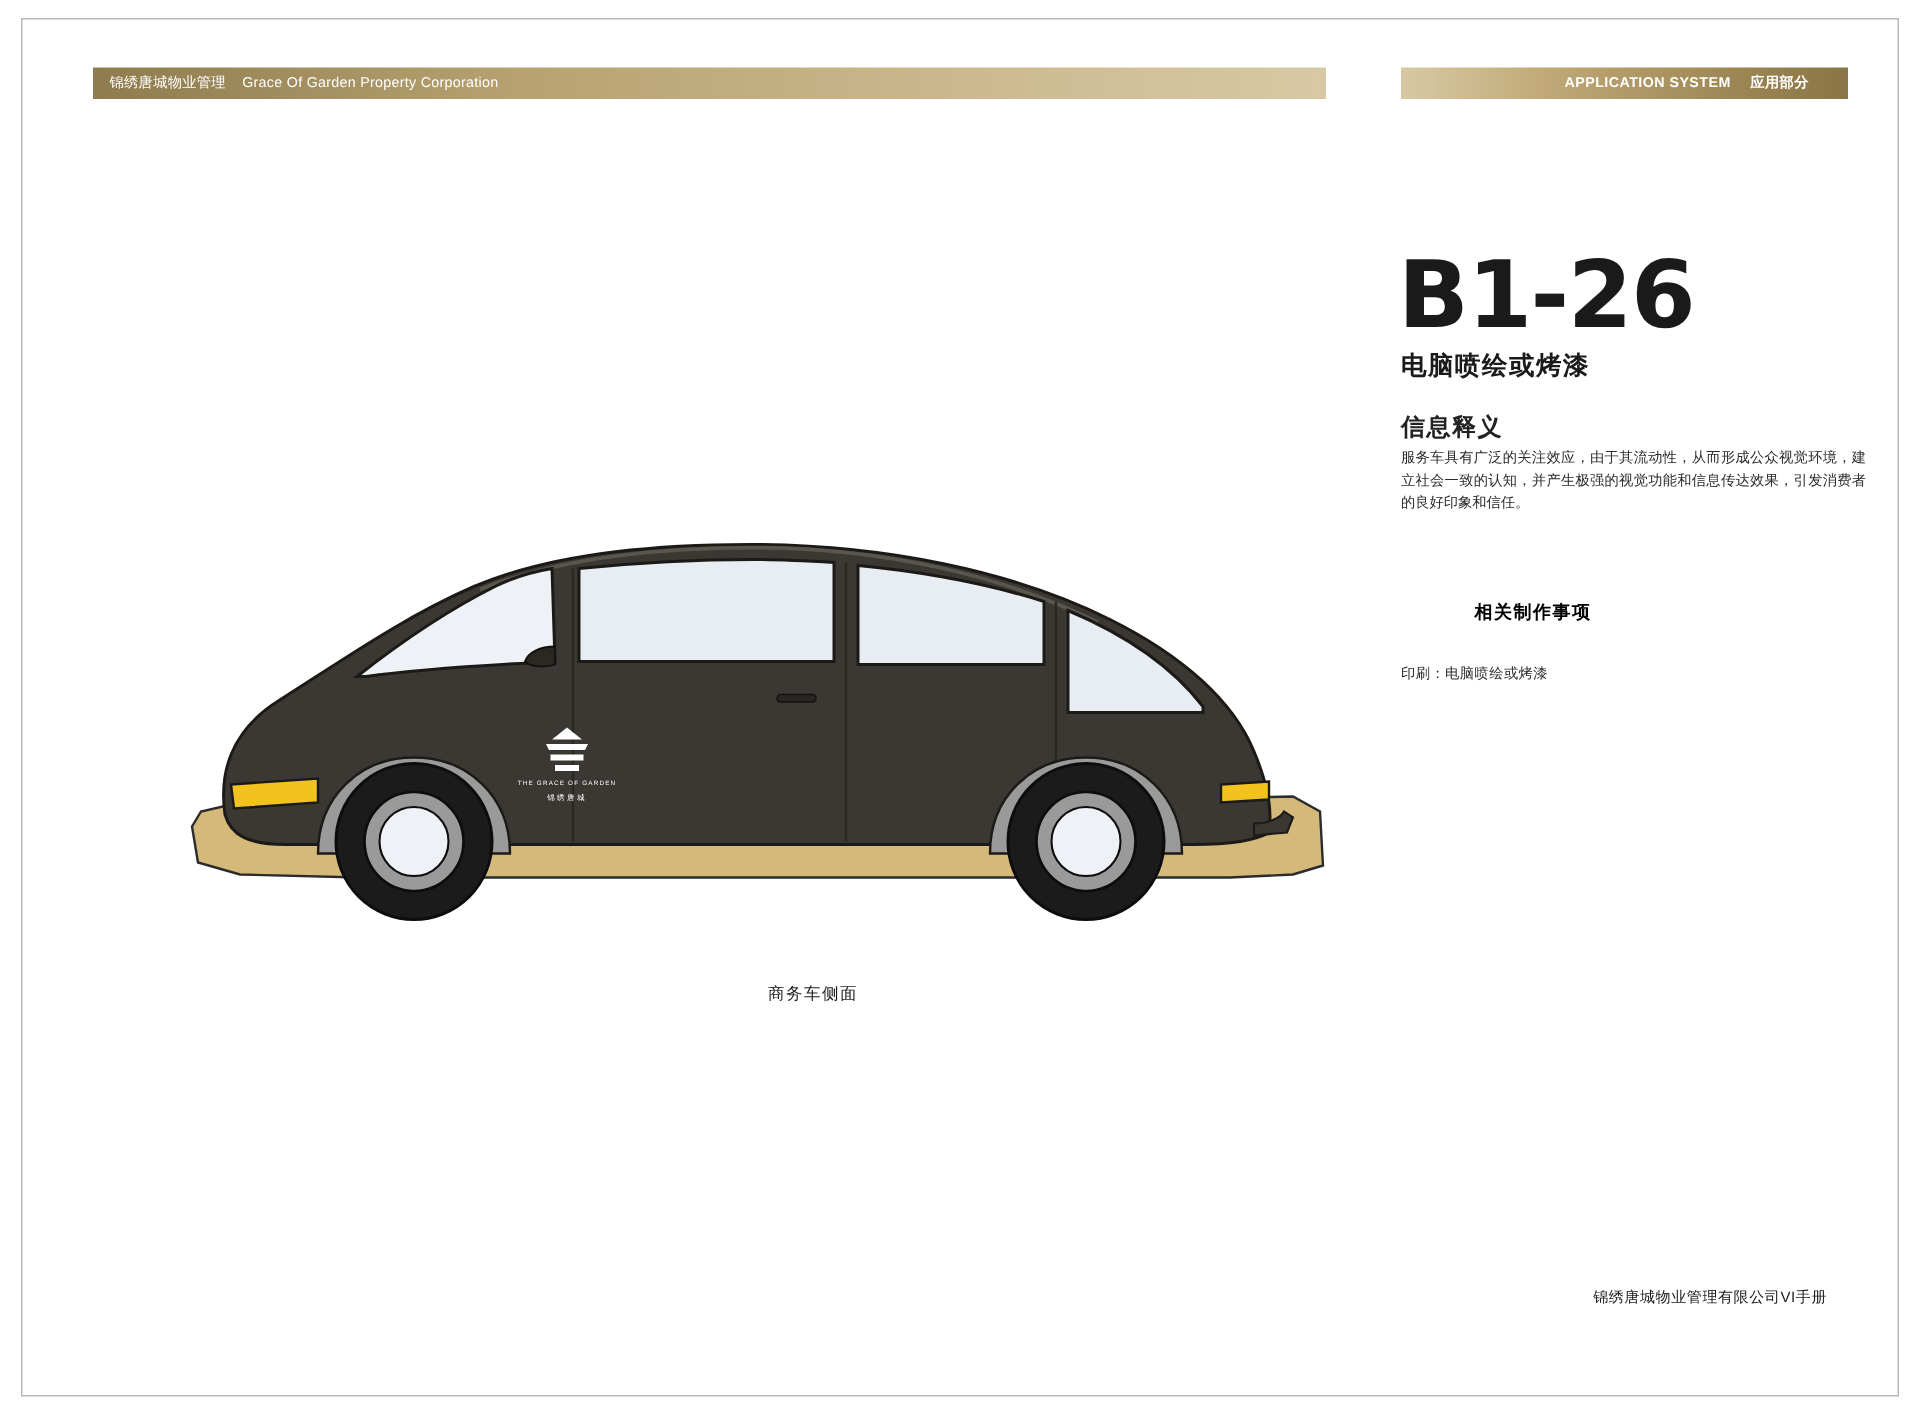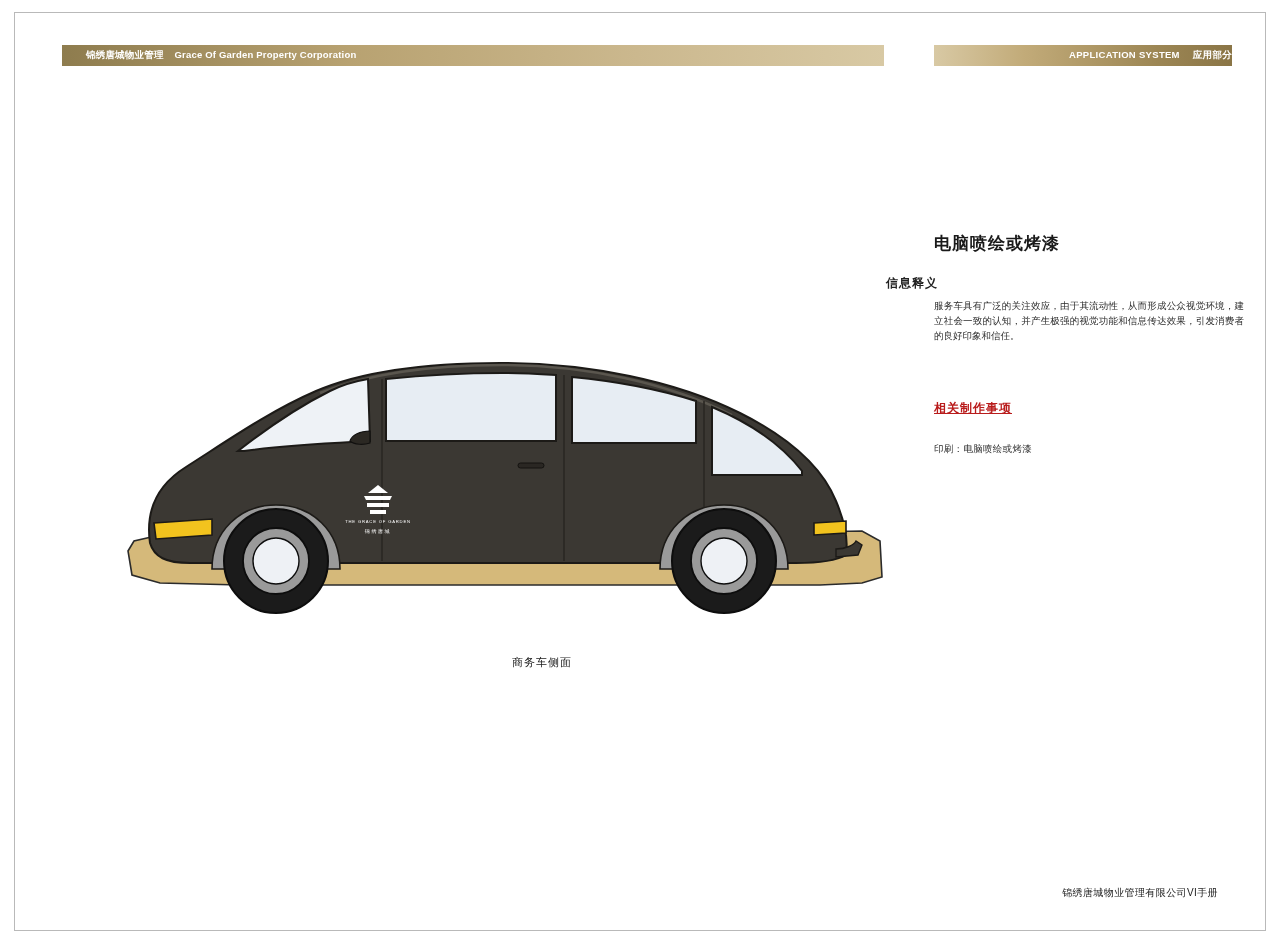--- a/index.html
+++ b/index.html
@@ -36,43 +36,43 @@
     left: 62px; top: 45px;
     width: 822px; height: 21px;
     background: linear-gradient(to right, #9b8css, #bfa56f);
     background: linear-gradient(to right, #8e7c4e 0%, #b8a271 35%, #cbb88e 70%, #d8c9a4 100%);
     display: flex;
     align-items: center;
   }
   .header-left-text {
     color: #ffffff;
     font-size: 9.5px;
-    font-weight: bold;
+    font-weight: normal;
     letter-spacing: 0.2px;
-    margin-left: 24px;
+    margin-left: 11px;
     white-space: nowrap;
   }
   .header-left-text .cn { font-size: 9.5px; }
   .header-left-text .en { font-size: 9.5px; margin-left: 8px; }
 
   .header-bar-right {
     position: absolute;
     left: 934px; top: 45px;
     width: 298px; height: 21px;
     background: linear-gradient(to right, #d8c9a4 0%, #c2ab79 30%, #9c8654 75%, #8a7546 100%);
     display: flex;
     align-items: center;
     justify-content: flex-end;
   }
   .header-right-text {
     color: #ffffff;
     font-size: 9.5px;
     font-weight: bold;
     letter-spacing: 0.3px;
-    margin-right: 0;
+    margin-right: 26px;
     white-space: nowrap;
     text-align: right;
   }
   .header-right-text .cn { margin-left: 10px; font-weight: bold; }
 
   
   .code-title {
     position: absolute;
     left: 932px; top: 160px;
     font-size: 62px;
@@ -84,43 +84,42 @@
   .code-sub {
     position: absolute;
     left: 934px; top: 232px;
     font-size: 17px;
     font-weight: bold;
     color: #1a1a1a;
     letter-spacing: 1px;
   }
   .sec-heading-1 {
     position: absolute;
-    left: 886px; top: 275px;
-    font-size: 12px;
+    left: 934px; top: 275px;
+    font-size: 16px;
     font-weight: bold;
     color: #222;
     letter-spacing: 1px;
   }
   .body-para {
     position: absolute;
     left: 934px; top: 298px;
     width: 310px;
     font-size: 9.5px;
     line-height: 15px;
     color: #2b2b2b;
     text-align: justify;
   }
   .sec-heading-2 {
     position: absolute;
-    left: 934px; top: 400px;
+    left: 983px; top: 400px;
     font-size: 12px;
     font-weight: bold;
-    color: #b91c1c;
-    letter-spacing: 1px;
-    text-decoration: underline;
+    color: #000000;
+    letter-spacing: 1px;
   }
   .note-line {
     position: absolute;
     left: 934px; top: 443px;
     font-size: 9.5px;
     color: #2b2b2b;
     letter-spacing: 0.3px;
   }
 
   
@@ -129,21 +128,21 @@
     left: 477px; top: 655px;
     font-size: 11px;
     color: #1a1a1a;
     letter-spacing: 1px;
     margin-left: 35px;
   }
 
   
   .footer-text {
     position: absolute;
-    right: 62px; top: 886px;
+    right: 62px; top: 858px;
     font-size: 10px;
     color: #1a1a1a;
     letter-spacing: 0.4px;
   }
 
   
   .vehicle-wrap {
     position: absolute;
     left: 120px; top: 355px;
     width: 780px; height: 275px;
@@ -177,20 +176,21 @@
     </div>
   </div>
 
   <div class="header-bar-right">
     <div class="header-right-text">
       <span class="en">APPLICATION SYSTEM</span>
       <span class="cn">应用部分</span>
     </div>
   </div>
 
+  <div class="code-title">B1-26</div>
   <div class="code-sub">电脑喷绘或烤漆</div>
 
   <div class="sec-heading-1">信息释义</div>
   <div class="body-para">服务车具有广泛的关注效应，由于其流动性，从而形成公众视觉环境，建立社会一致的认知，并产生极强的视觉功能和信息传达效果，引发消费者的良好印象和信任。</div>
 
   <div class="sec-heading-2">相关制作事项</div>
   <div class="note-line">印刷：电脑喷绘或烤漆</div>
 
   <div class="vehicle-wrap">
     <svg width="780" height="275" viewBox="0 0 780 275" xmlns="http://www.w3.org/2000/svg">

